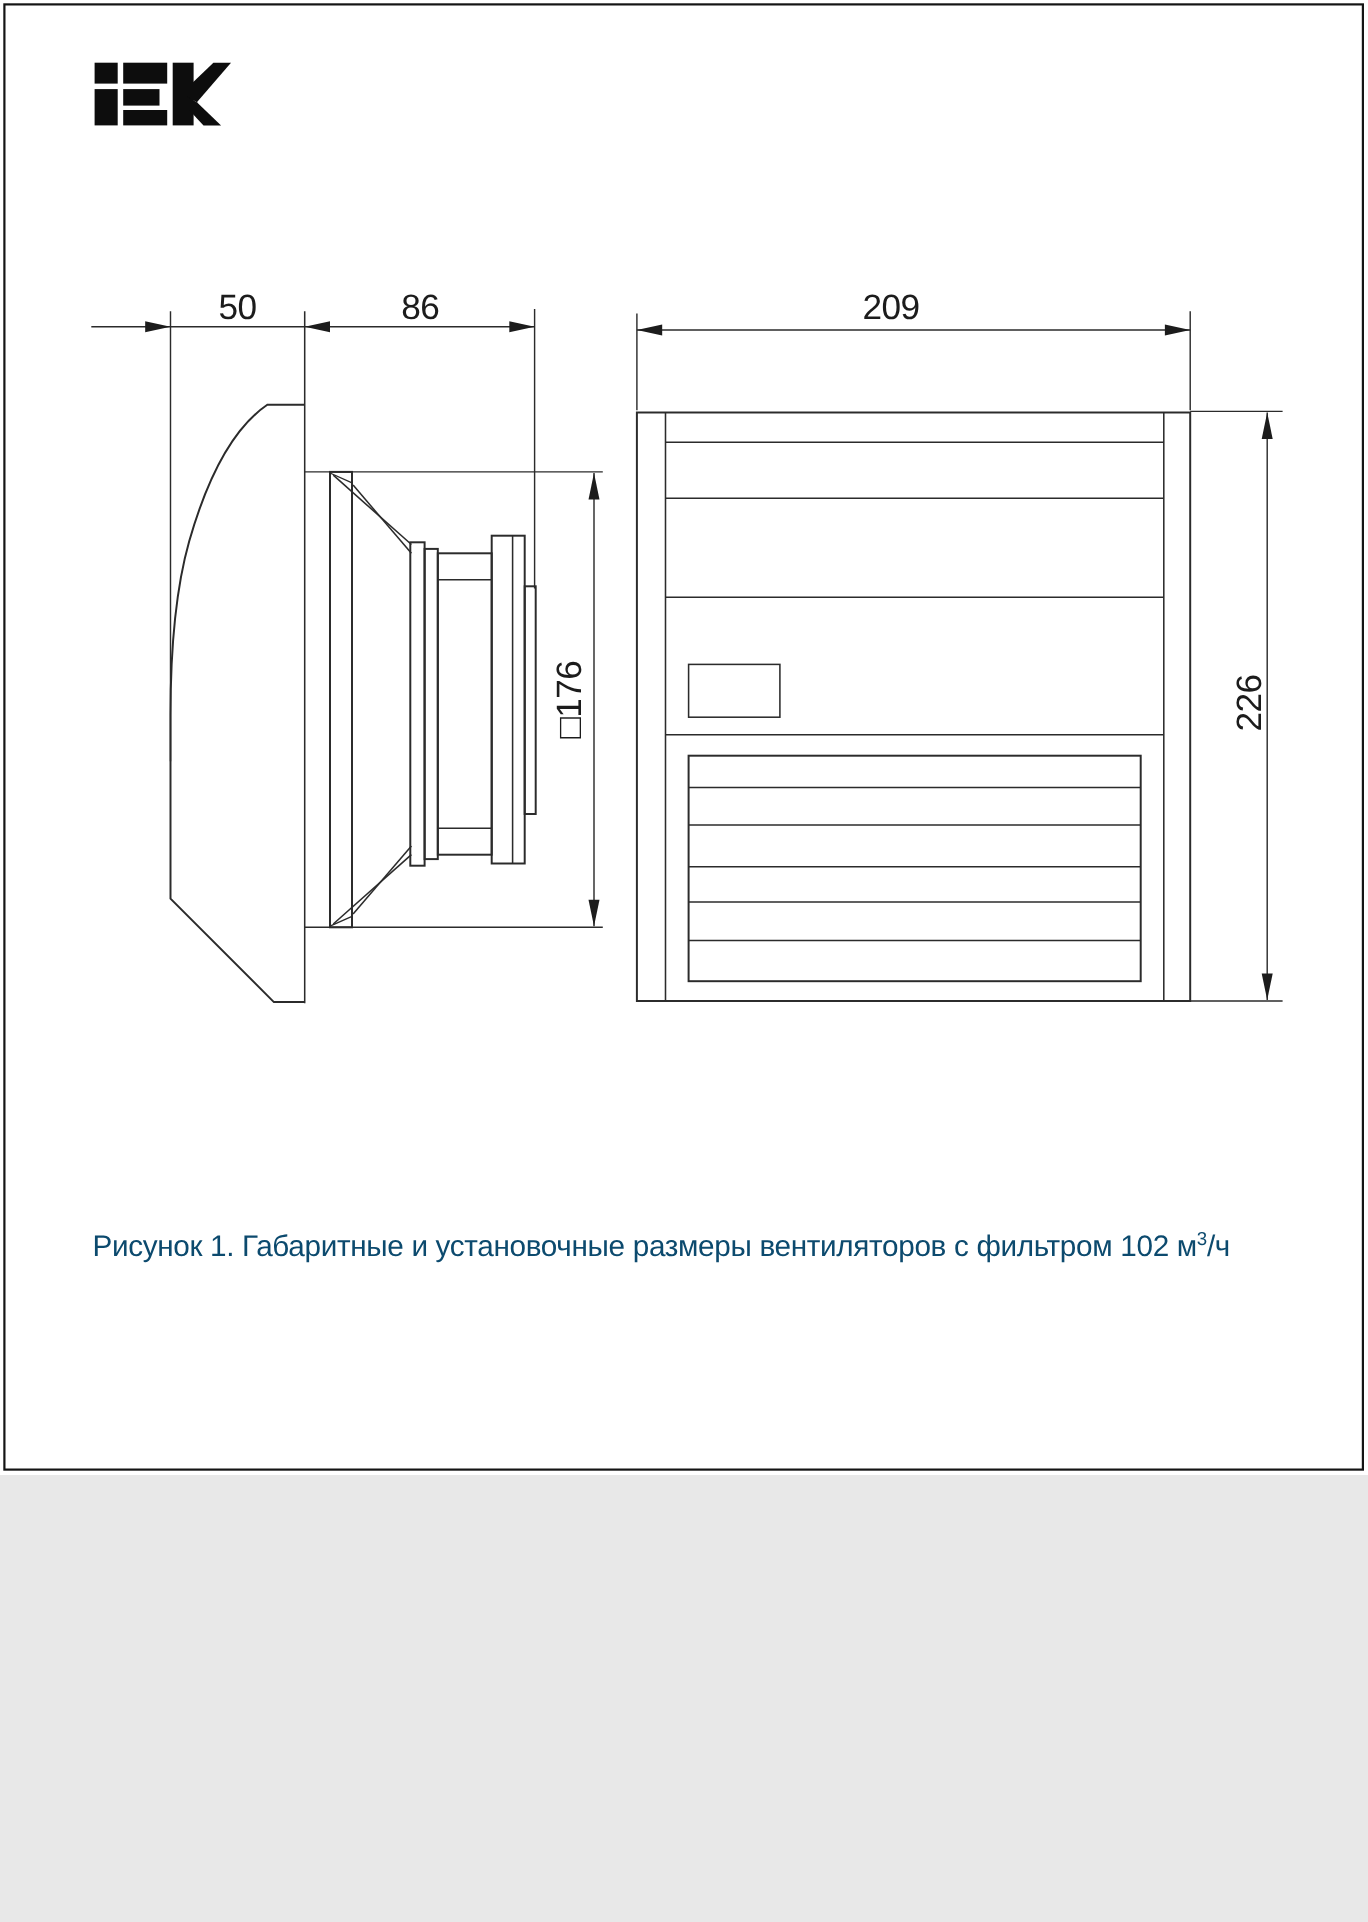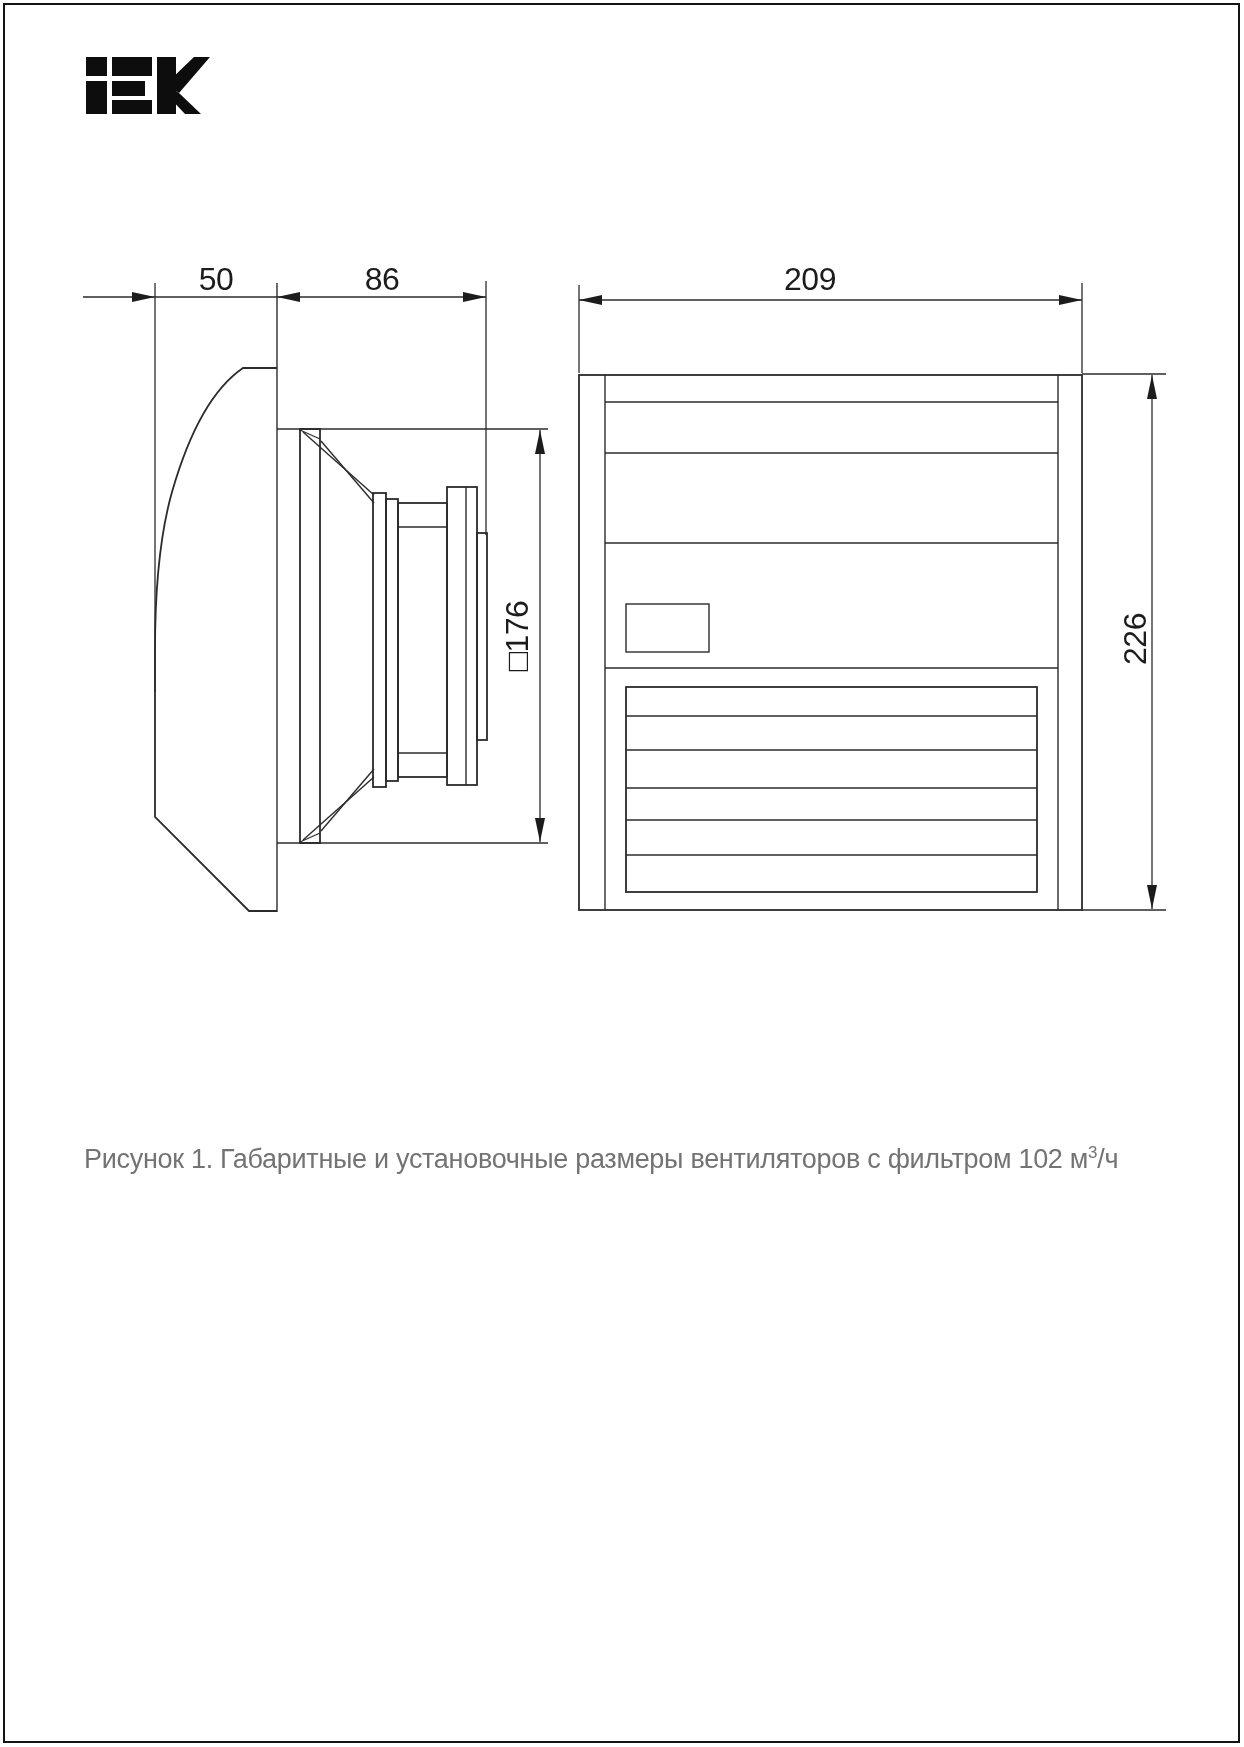--- a/index.html
+++ b/index.html
@@ -1,18 +1,18 @@
 <!DOCTYPE html>
 <html><head>
 <meta charset="utf-8">
 <style>
   html,body{margin:0;padding:0;background:#e8e8e8;}
   .page{
     position:relative;
-    width:1244px;height:1747px;
+    width:1244px;height:1341px;
     background:#ffffff;
     font-family:"Liberation Sans", sans-serif;
     overflow:hidden;
     margin:0 auto;
   }
   .page-border{
     position:absolute;
     left:3px;top:3px;right:4px;bottom:4px;
     border:2px solid #141414;
     pointer-events:none;
@@ -21,24 +21,24 @@
     position:absolute;left:0;top:0;
   }
   .dim-text{
     font-family:"Liberation Sans", sans-serif;
     font-size:32px;
     fill:#1c1c1c;
     letter-spacing:-0.5px;
   }
   .caption{
     position:absolute;
-    left:84px;top:1144px;
+    left:84px;top:1118px;
     width:1000px;
     font-size:27px;
-    color:#737373;
+    color:#0c4a6e;
     letter-spacing:-0.3px;
     white-space:nowrap;
   }
   .caption sup{
     font-size:17px;
     vertical-align:super;
     line-height:0;
   }
 </style>
 </head>

